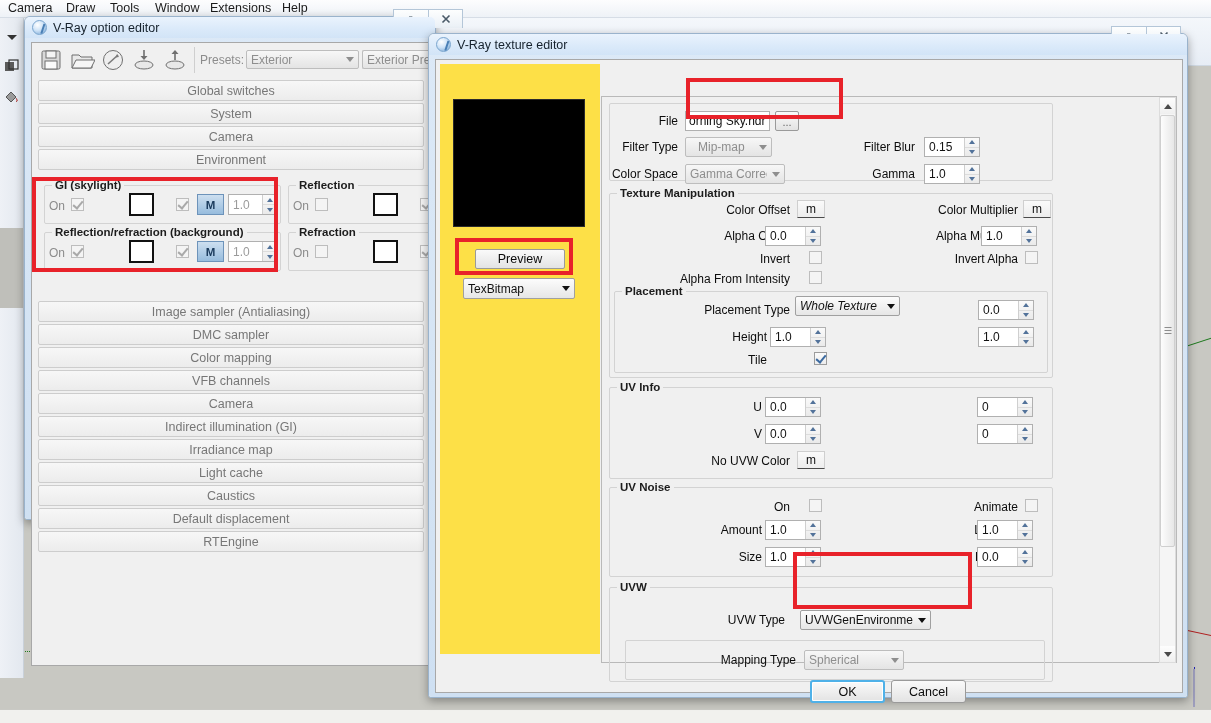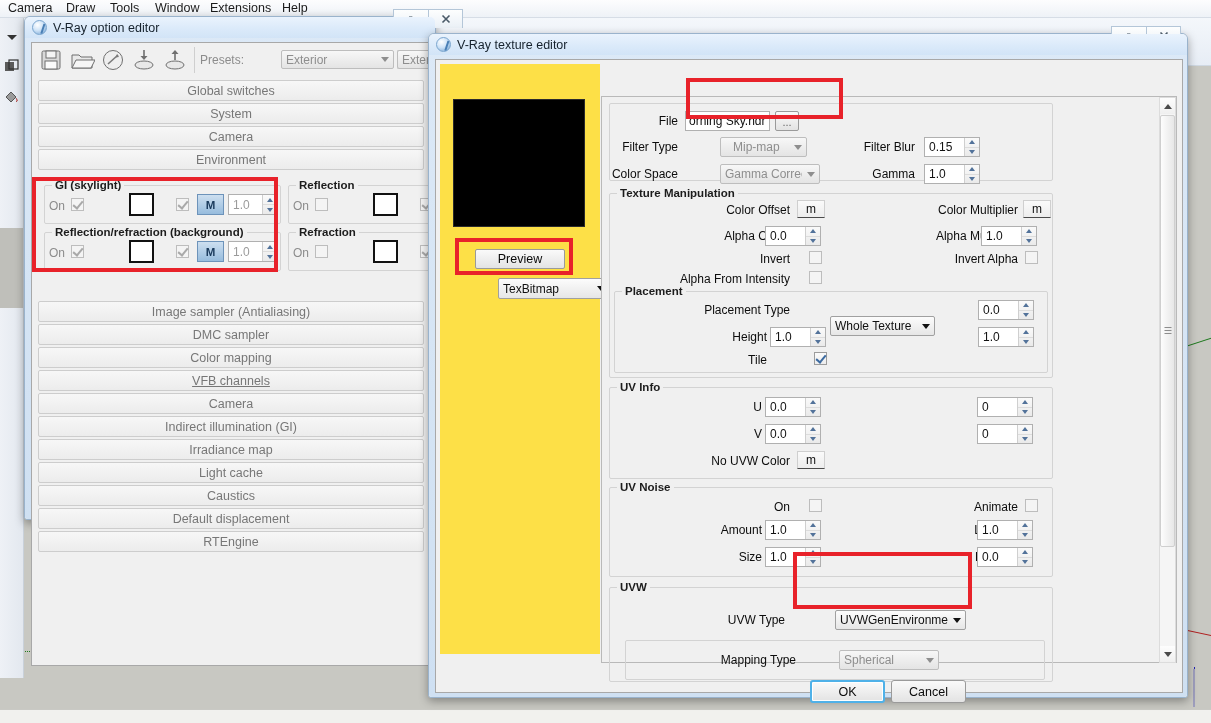--- a/index.html
+++ b/index.html
@@ -132,21 +132,21 @@
     transform:translate(-50%,-50%);
     border-left:3px solid transparent; border-right:3px solid transparent;
   }
   .spin .arrows i:first-child:before { border-bottom:4px solid #52729a; }
   .spin .arrows i:last-child:before  { border-top:4px solid #52729a; }
 
   .combo {
     position:absolute; display:flex; align-items:center;
     border:1px solid #a0a0a0; border-radius:2px;
     background:linear-gradient(#fcfcfc,#e6e6e6);
-    font-size:12px; color:#111; overflow:hidden;margin-left:35px;
+    font-size:12px; color:#111; overflow:hidden;
   }
   .combo .ct { flex:1; padding:0 4px; white-space:nowrap; overflow:hidden; }
   .combo .carat {
     width:17px; height:100%; display:flex; align-items:center; justify-content:center;
   }
   .combo .carat:before{
     content:""; border-left:4.5px solid transparent; border-right:4.5px solid transparent;
     border-top:5px solid #111;
   }
   .combo.dim { background:linear-gradient(#f7f7f7,#e4e4e4); border-color:#bdbdbd; color:#8e8e8e; }
@@ -422,21 +422,21 @@
     <div style="position:absolute; left:6px; top:258px; width:386px;">
       <div class="rollup" style="top:0px;">
           <span>Image sampler (Antialiasing)</span>
         </div>
       <div class="rollup" style="top:23px;">
           <span>DMC sampler</span>
         </div>
       <div class="rollup" style="top:46px;">
           <span>Color mapping</span>
         </div>
-      <div class="rollup" style="top:69px;text-decoration:underline;">
+      <div class="rollup" style="top:69px;">
           <span>VFB channels</span>
         </div>
       <div class="rollup" style="top:92px;">
           <span>Camera</span>
         </div>
       <div class="rollup" style="top:115px;">
           <span>Indirect illumination (GI)</span>
         </div>
       <div class="rollup" style="top:138px;">
           <span>Irradiance map</span>
@@ -561,21 +561,21 @@
 
         <span class="lbl" style="left:228px; top:58px; width:180px;">Invert Alpha</span>
         <span class="chk dis" style="left:415px; top:57px;"></span>
 
         <span class="lbl" style="left:0px; top:78px; width:180px;">Alpha From Intensity</span>
         <span class="chk dis" style="left:199px; top:77px;"></span>
 
         <div class="grp" style="left:4px; top:97px; width:434px; height:82px;">
           <span class="grp-title">Placement</span>
           <span class="lbl" style="left:0px; top:11px; width:175px;">Placement Type</span>
-          <span class="combo" style="left:180px; top:24px; width:105px; height:20px;">
+          <span class="combo" style="left:180px; top:4px; width:105px; height:20px;font-style:italic;">
             <span class="ct">Whole Texture</span>
             <span class="carat"></span>
           </span>
           <span class="lbl" style="left:224px; top:11px; width:175px;">Jitter</span>
           <span class="spin" style="left:363px; top:8px; width:56px; height:20px;">
             <span class="v">0.0</span>
             <span class="arrows">
                 <i></i>
                 <i></i>
               </span>

